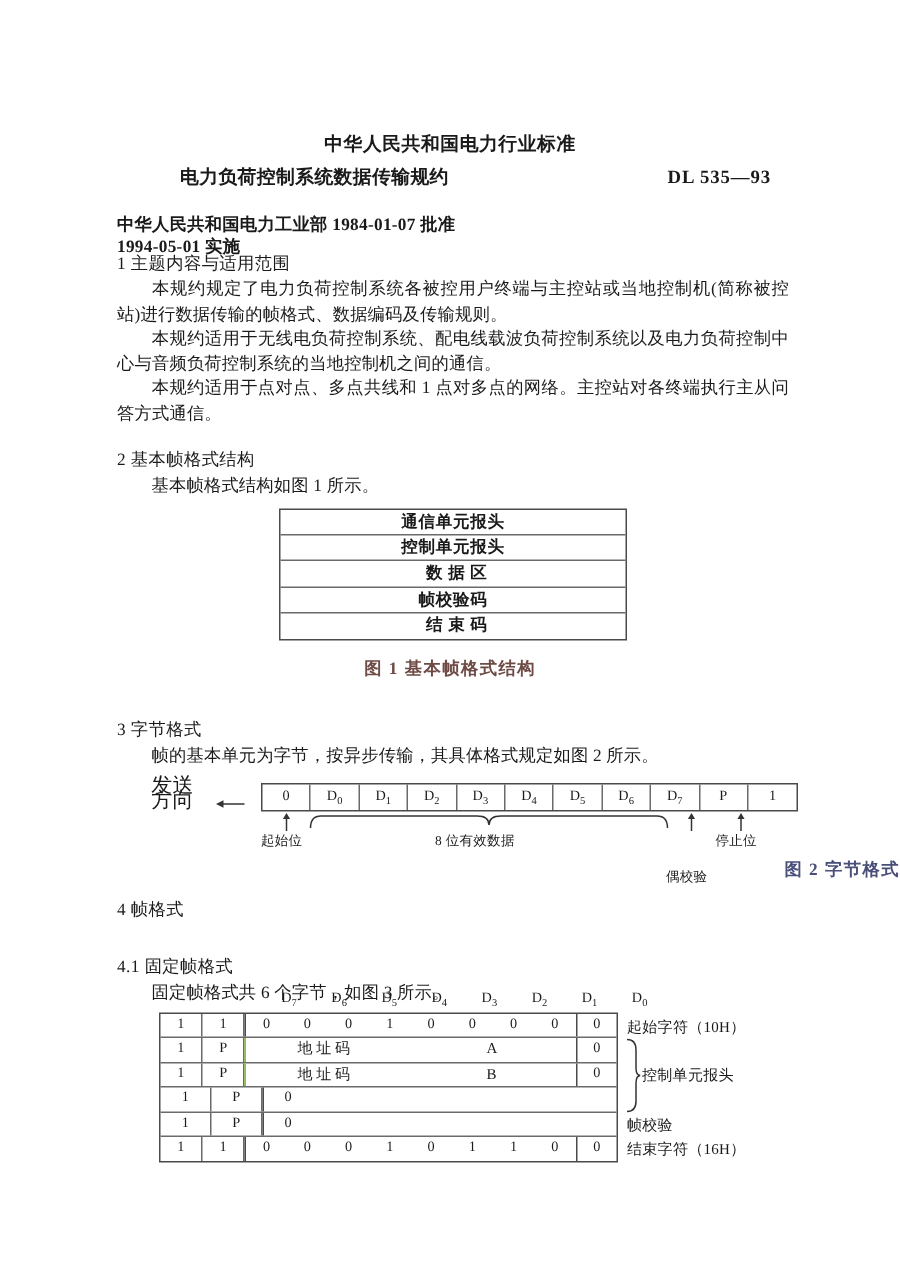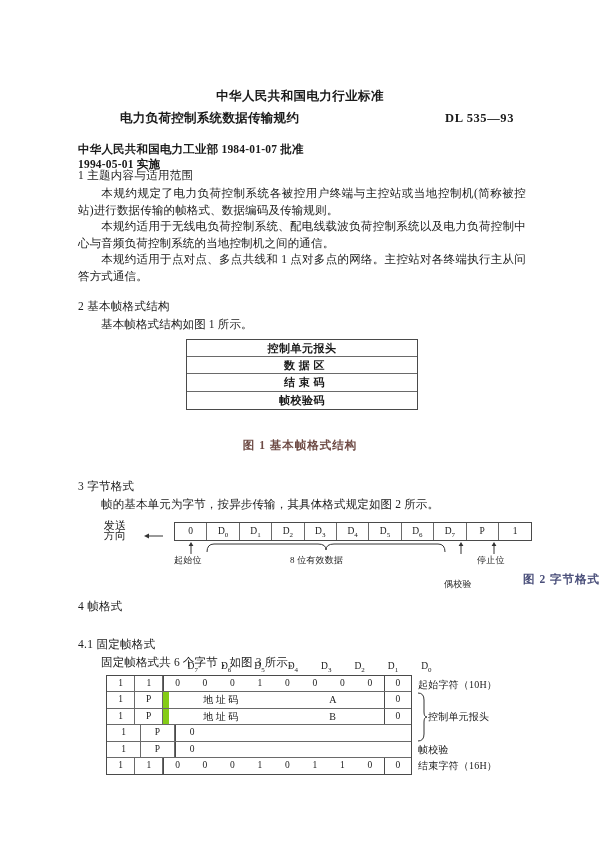--- a/index.html
+++ b/index.html
@@ -113,21 +113,21 @@
     letter-spacing: 1px;
     white-space: nowrap;
   }
   #fig1-cap { left: 0; top: 438px; width: 600px; text-align: center; color: #6e4b45; }
   #fig2-cap { left: 0; top: 572px; width: 600px; text-align: right; color: #4a4f7a; }
 
   
   .fig2-wrap { position: absolute; left: 78px; top: 518px; width: 444px; height: 60px; }
   .dir-label {
     position: absolute; left: 22px; top: 2px;
-    font-size: 11px; line-height: 10px; text-align: center; width: 30px;
+    font-size: 14px; line-height: 10px; text-align: center; width: 30px;
     letter-spacing: 0.2px;
   }
   .dir-arrow {
     position: absolute; left: 66px; top: 14px;
     width: 20px; height: 8px;
   }
   .byte-row {
     position: absolute; left: 96px; top: 4px;
     display: flex;
     border: 1px solid #4a4a4a;
@@ -173,21 +173,21 @@
     line-height: 15px;
     text-align: center;
     border-right: 1px solid #6a6a6a;
     box-sizing: border-box;
   }
   .f3c.w1 { width: 34px; }
   .f3c.wb { width: 33.4px; border-right: none; }
   .f3c.wbl { width: 33.4px; border-right: none; border-left: 1px solid #4a4a4a; }
   .f3c.last { width: 33px; border-right: none; border-left: 1px solid #4a4a4a; }
   .f3c.span8 {
-    width: 267.2px; border-right: none; border-left: 6px solid #84cc16;
+    width: 267.2px; border-right: none; border-left: 1px solid #84cc16;
     text-align: left; position: relative;
   }
   .f3c.span8 .lbl {
     position: absolute; top: 0; font-size: 10px; line-height: 15px;
   }
   .f3note {
     position: absolute; font-size: 10px; letter-spacing: 0.2px; white-space: nowrap;
   }
   .brace {
     position: absolute; left: 417px; top: 692px;
@@ -217,24 +217,25 @@
 
   <div class="para" style="top:218px;"><span class="ind"></span><span>本规约适用于无线电负荷控制系统、配电线载波负荷控制系统以及电力负荷控制中心与音频负荷控制系统的当地控制机之间的通信。</span></div>
 
   <div class="para" style="top:251px;"><span class="ind"></span><span>本规约适用于点对点、多点共线和 1 点对多点的网络。主控站对各终端执行主从问答方式通信。</span></div>
 
   <div class="sec-head" style="left:78px; top:299px;">2  基本帧格式结构</div>
 
   <div class="para" style="top:316px;"><span class="ind"></span><span>基本帧格式结构如图 1 所示。</span></div>
 
   <div class="fig1">
+    <div class="r">通信单元报头</div>
     <div class="r">控制单元报头</div>
     <div class="r sp2">数  据  区</div>
+    <div class="r">帧校验码</div>
     <div class="r sp2">结  束  码</div>
-    <div class="r">帧校验码</div>
   </div>
 
   <div class="figcap" id="fig1-cap">图 1   基本帧格式结构</div>
 
   <div class="sec-head" style="left:78px; top:479px;">3  字节格式</div>
 
   <div class="para" style="top:496px;"><span class="ind"></span><span>帧的基本单元为字节，按异步传输，其具体格式规定如图 2 所示。</span></div>
 
   <div class="fig2-wrap">
 

